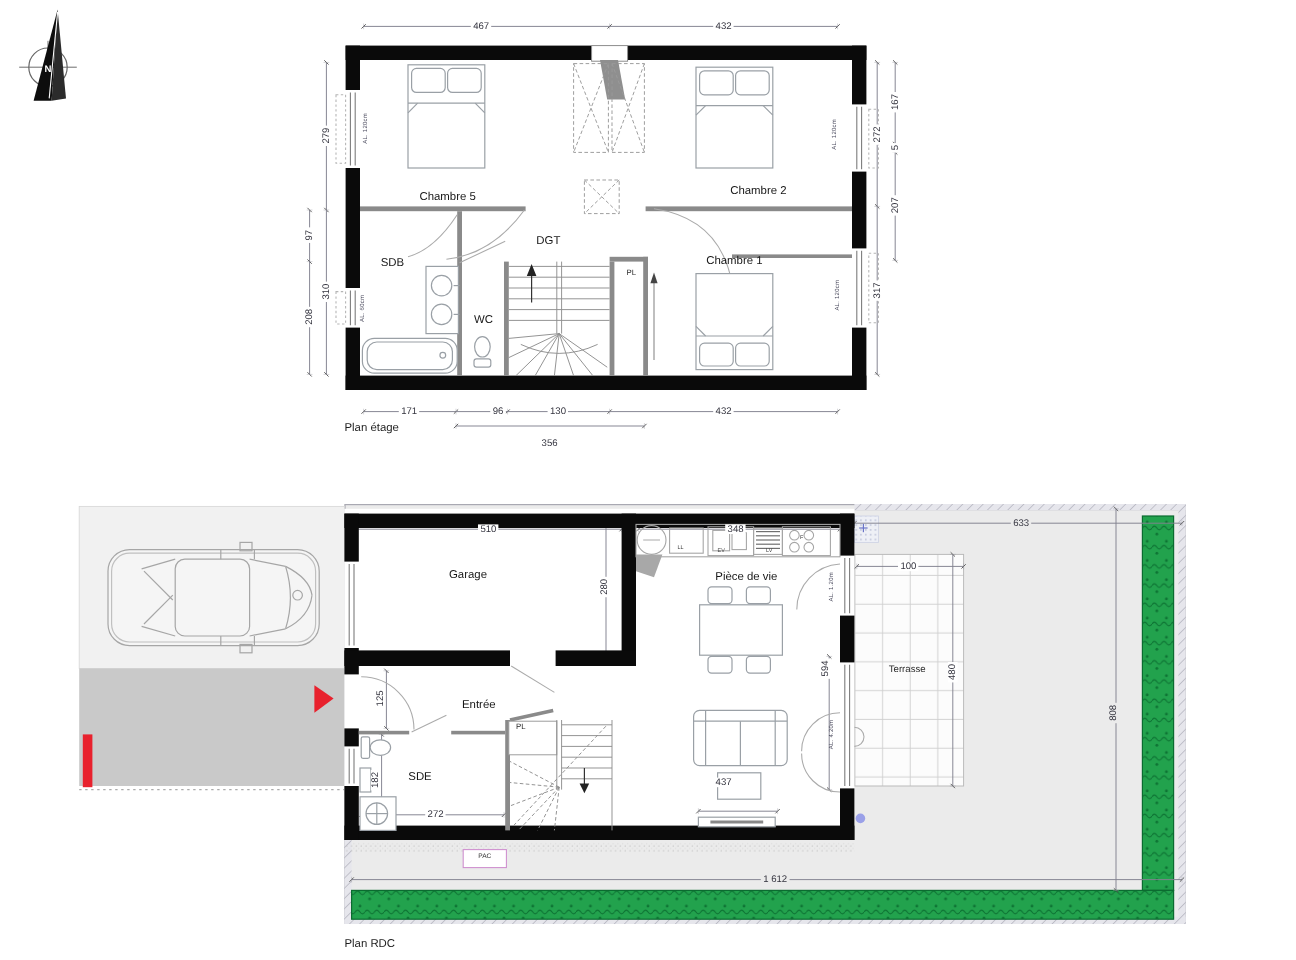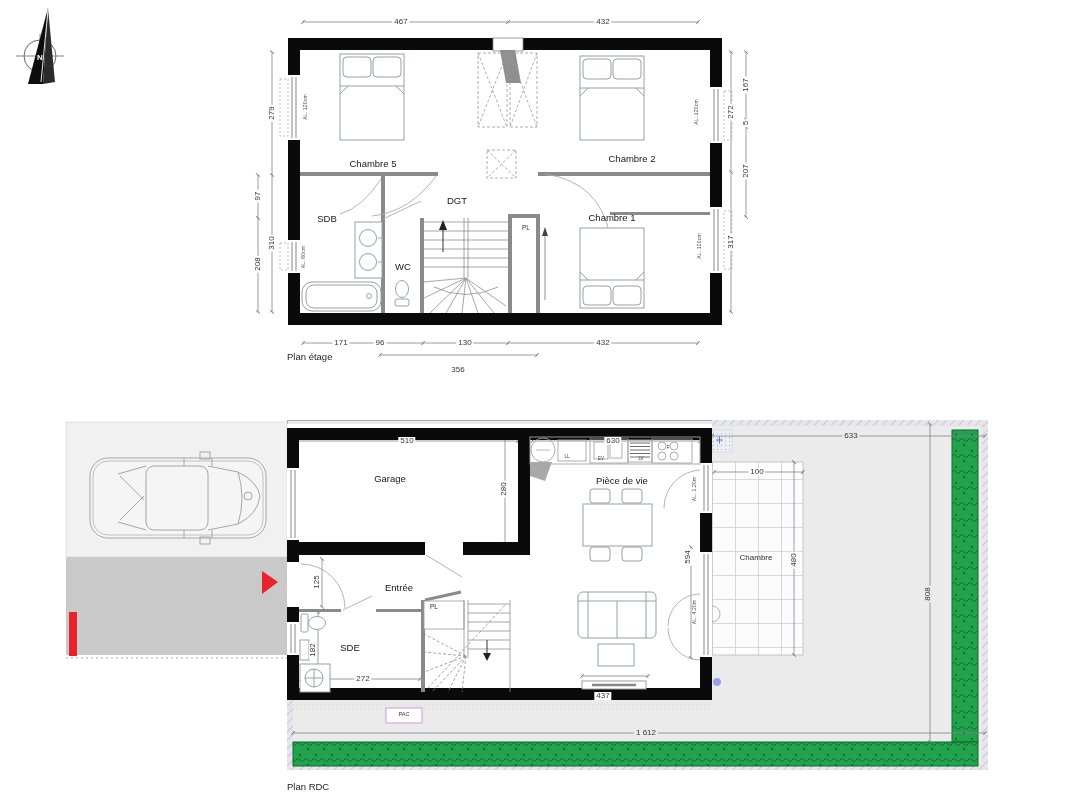--- a/index.html
+++ b/index.html
@@ -411,21 +411,21 @@
 <span class="lbl dim rot" style="left:272px;top:113px">279</span>
 <span class="lbl dim rot" style="left:272px;top:243px">310</span>
 <span class="lbl dim rot" style="left:258px;top:196px">97</span>
 <span class="lbl dim rot" style="left:258px;top:264px">208</span>
 <span class="lbl dim rot" style="left:731px;top:112px">272</span>
 <span class="lbl dim rot" style="left:731px;top:242px">317</span>
 <span class="lbl dim rot" style="left:746px;top:85px">167</span>
 <span class="lbl dim rot" style="left:746px;top:123px">5</span>
 <span class="lbl dim rot" style="left:746px;top:171px">207</span>
 <span class="lbl dim" style="left:341px;top:343px">171</span>
-<span class="lbl dim" style="left:380px;top:343px">96</span>
+<span class="lbl dim" style="left:415px;top:343px">96</span>
 <span class="lbl dim" style="left:465px;top:343px">130</span>
 <span class="lbl dim" style="left:603px;top:343px">432</span>
 <span class="lbl dim" style="left:458px;top:370px">356</span>
 
 <span class="lbl room" style="left:373px;top:164px">Chambre 5</span>
 <span class="lbl room" style="left:632px;top:159px">Chambre 2</span>
 <span class="lbl room" style="left:612px;top:218px">Chambre 1</span>
 <span class="lbl room" style="left:457px;top:201px">DGT</span>
 <span class="lbl room" style="left:327px;top:219px">SDB</span>
 <span class="lbl room" style="left:403px;top:267px">WC</span>
@@ -433,37 +433,37 @@
 
 <span class="lbl micro rot" style="left:305px;top:107px">AL. 120cm</span>
 <span class="lbl micro rot" style="left:303px;top:257px">AL. 60cm</span>
 <span class="lbl micro rot" style="left:696px;top:112px">AL. 120cm</span>
 <span class="lbl micro rot" style="left:699px;top:246px">AL. 120cm</span>
 
 <span class="lbl title tl" style="left:287px;top:352px">Plan étage</span>
 
 <span class="lbl dim" style="left:407px;top:441px">510</span>
 <span class="lbl dim rot" style="left:504px;top:489px">280</span>
-<span class="lbl dim" style="left:613px;top:441px">630</span>
+<span class="lbl dim" style="left:613px;top:441px">348</span>
 <span class="lbl dim rot" style="left:317px;top:582px">125</span>
 <span class="lbl dim rot" style="left:313px;top:650px">182</span>
 <span class="lbl dim" style="left:363px;top:679px">272</span>
-<span class="lbl dim" style="left:603px;top:696px">437</span>
+<span class="lbl dim" style="left:603px;top:652px">437</span>
 <span class="lbl dim rot" style="left:688px;top:557px">594</span>
 <span class="lbl dim" style="left:757px;top:472px">100</span>
 <span class="lbl dim rot" style="left:794px;top:560px">480</span>
 <span class="lbl dim dimg" style="left:851px;top:436px">633</span>
 <span class="lbl dim dimg rot" style="left:928px;top:594px">808</span>
 <span class="lbl dim dimg" style="left:646px;top:733px">1 612</span>
 
 <span class="lbl room" style="left:390px;top:479px">Garage</span>
 <span class="lbl room" style="left:622px;top:481px">Pièce de vie</span>
 <span class="lbl room" style="left:399px;top:588px">Entrée</span>
 <span class="lbl room" style="left:350px;top:648px">SDE</span>
-<span class="lbl room-sm" style="left:756px;top:558px">Chambre</span>
+<span class="lbl room-sm" style="left:756px;top:558px">Terrasse</span>
 <span class="lbl tiny" style="left:434px;top:607px">PL</span>
 <span class="lbl pac" style="left:404px;top:715px">PAC</span>
 
 <span class="lbl kitch" style="left:567px;top:457px">LL</span>
 <span class="lbl kitch" style="left:601px;top:459px">EV</span>
 <span class="lbl kitch" style="left:641px;top:459px">LV</span>
 <span class="lbl kitch" style="left:668px;top:448px">F</span>
 
 <span class="lbl micro rot" style="left:694px;top:489px">AL. 1.20m</span>
 <span class="lbl micro rot" style="left:694px;top:612px">AL. 4.20m</span>

